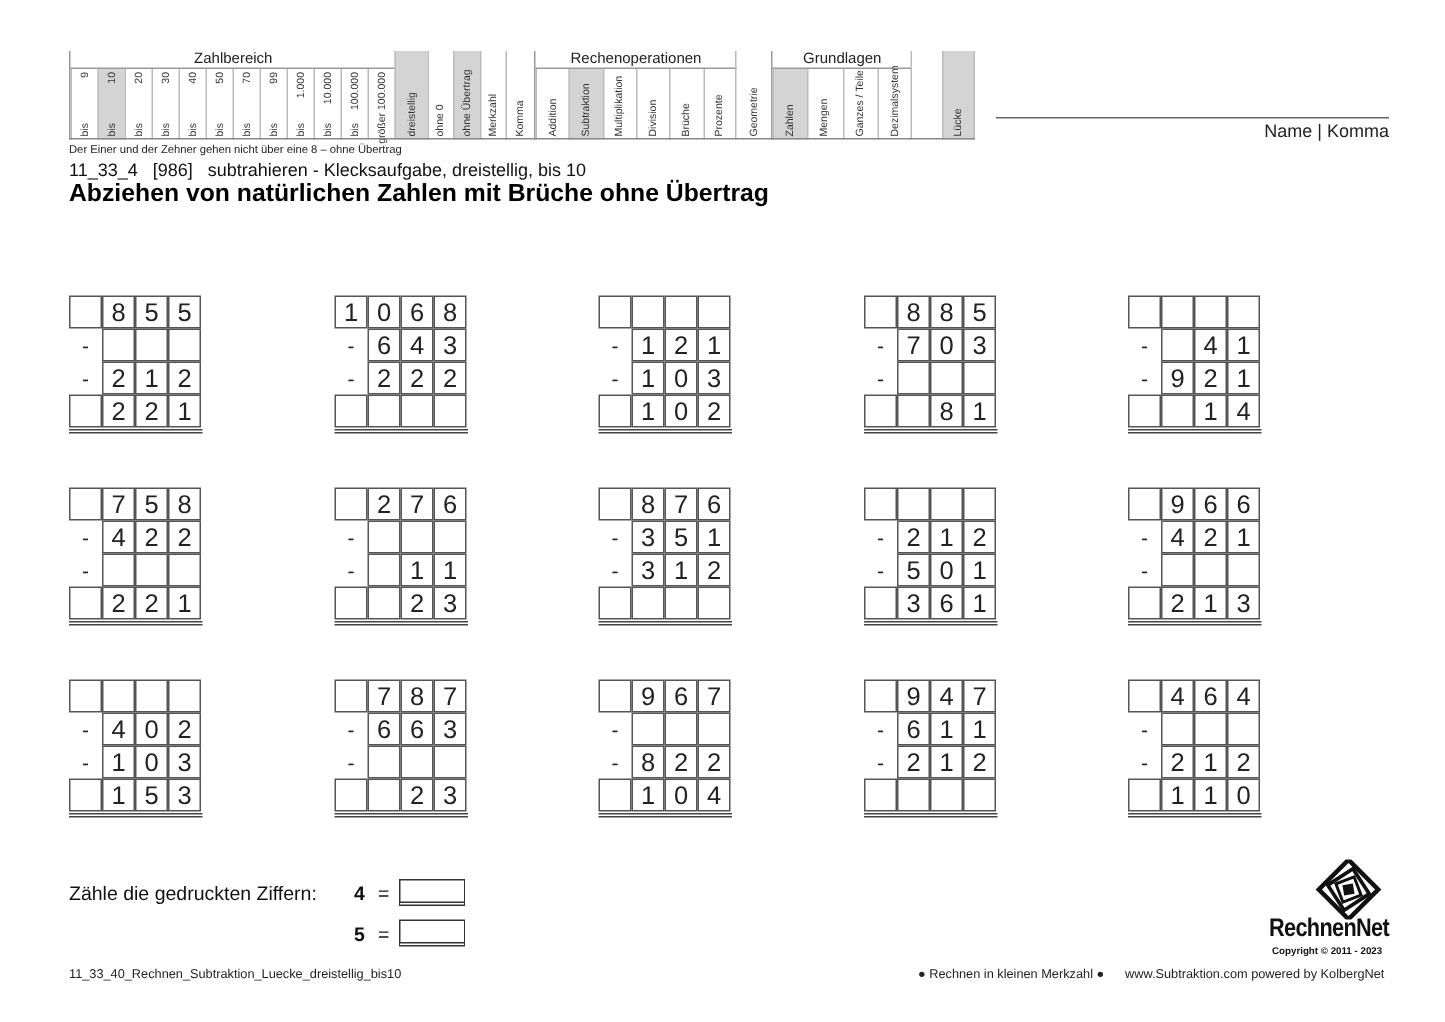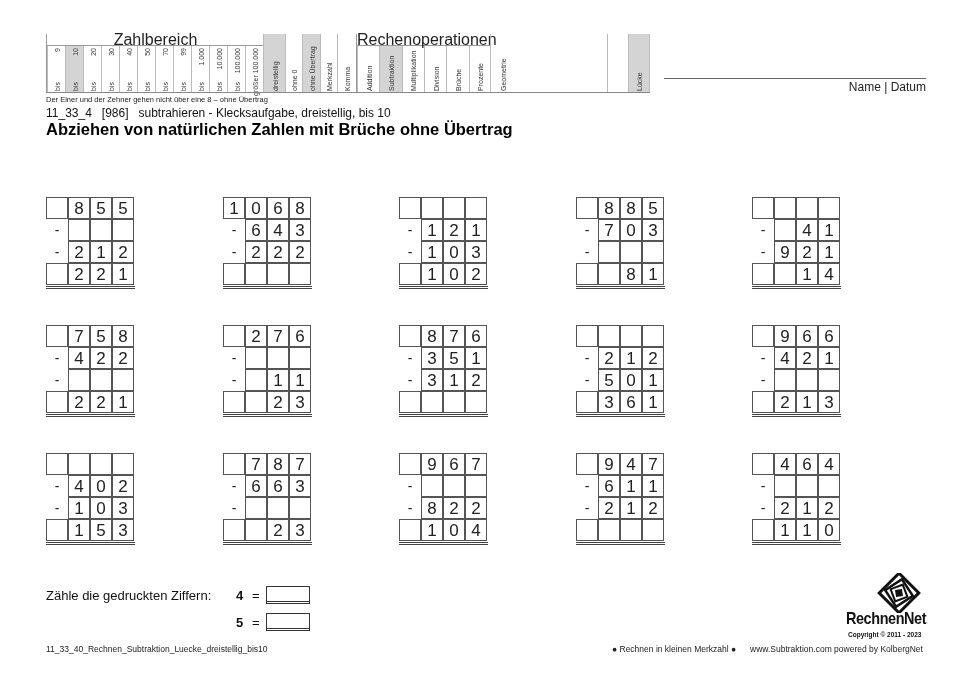--- a/index.html
+++ b/index.html
@@ -2,21 +2,21 @@
 <html><head>
 <meta charset="utf-8">
 <style>
   html, body { margin:0; padding:0; background:#fff; }
   body { width:963px; height:681px; position:relative; overflow:hidden; font-family:"Liberation Sans", sans-serif; color:#111; }
   .abs { position:absolute; }
 
   
   #hdr { left:46px; top:34px; height:59px; width:604px; }
   .hgroup { position:absolute; top:0; height:59px; border-left:1px solid #999; }
-  .hgroup-title { position:absolute; top:0; left:0; right:0; height:11px; font-size:16px; line-height:11px; text-align:center; border-bottom:1px solid #999; color:#222; }
+  .hgroup-title { position:absolute; top:0; left:0; right:0; height:11px; font-size:10px; line-height:11px; text-align:center; border-bottom:1px solid #999; color:#222; }
   .hcol { position:absolute; bottom:0; border-left:1px solid #bbb; box-sizing:border-box; }
   .hcol.grey { background:#d4d4d4; }
   .hcol .vt { position:absolute; left:50%; bottom:2px; transform-origin:left bottom; transform:rotate(-90deg) translateY(50%); white-space:nowrap; font-size:7px; color:#333; }
   .hcol .vt-top { position:absolute; left:50%; top:2px; transform-origin:left top; transform:rotate(-90deg) translate(-100%, -50%); white-space:nowrap; font-size:7px; color:#333; }
   .hline { position:absolute; left:0; width:604px; bottom:0; border-bottom:1px solid #888; }
 
   #namedate-line { left:664px; top:78px; width:262px; border-top:1px solid #666; }
   #namedate { right:37px; top:80px; font-size:12px; color:#222; }
 
   #hint { left:46px; top:95px; font-size:7.5px; color:#222; }
@@ -134,29 +134,46 @@
           <span class="vt">Brüche</span>
         </div>
         <div class="hcol" style="left: 111.65px; width: 22.33px; height: 47px;">
           <span class="vt">Prozente</span>
         </div>
       </div>
   </div>
   <div class="hcol" style="left:444px; width:24px; height:59px;">
     <span class="vt">Geometrie</span>
   </div>
+  <div class="hgroup" style="left:468px; width:93px;">
+    <div class="hgroup-title">Grundlagen</div>
+    <div id="gl-cols">
+        <div class="hcol grey" style="left: 0px; width: 23.25px; height: 47px;">
+          <span class="vt">Zahlen</span>
+        </div>
+        <div class="hcol" style="left: 23.25px; width: 23.25px; height: 47px;">
+          <span class="vt">Mengen</span>
+        </div>
+        <div class="hcol" style="left: 46.5px; width: 23.25px; height: 47px;">
+          <span class="vt">Ganzes / Teile</span>
+        </div>
+        <div class="hcol" style="left: 69.75px; width: 23.25px; height: 47px;">
+          <span class="vt">Dezimalsystem</span>
+        </div>
+      </div>
+  </div>
   <div class="hcol" style="left:561px; width:21px; height:59px;"></div>
   <div class="hcol grey" style="left:582px; width:22px; height:59px; border-right:1px solid #bbb;">
     <span class="vt">Lücke</span>
   </div>
   <div class="hline"></div>
 </div>
 
 <div id="namedate-line" class="abs"></div>
-<div id="namedate" class="abs">Name | Datum</div>
+<div id="namedate" class="abs">Name | Komma</div>
 
 <div id="hint" class="abs">Der Einer und der Zehner gehen nicht über eine 8 – ohne Übertrag</div>
 <div id="subtitle" class="abs" style="white-space:pre;text-align:center;">11_33_4   [986]   subtrahieren - Klecksaufgabe, dreistellig, bis 10</div>
 <div id="title" class="abs">Abziehen von natürlichen Zahlen mit Brüche ohne Übertrag</div>
 
 <div id="problems">
     <div class="prob" style="left: 46px; top: 197px;">
       <div class="cell b" style="left: 0px; top: 0px; margin-left: 0px;"></div>
       <div class="cell b" style="left: 22px; top: 0px; margin-left: 0px;">8</div>
       <div class="cell b" style="left: 44px; top: 0px; margin-left: 0px;">5</div>

